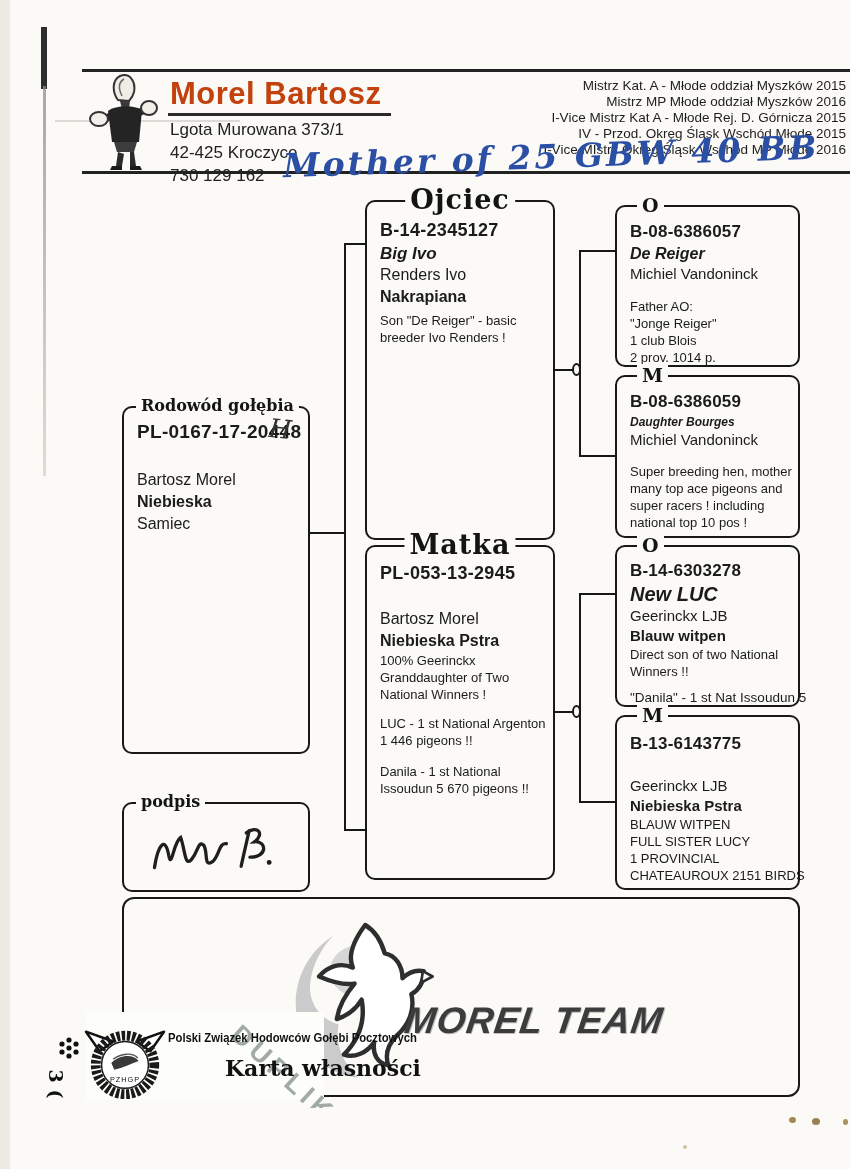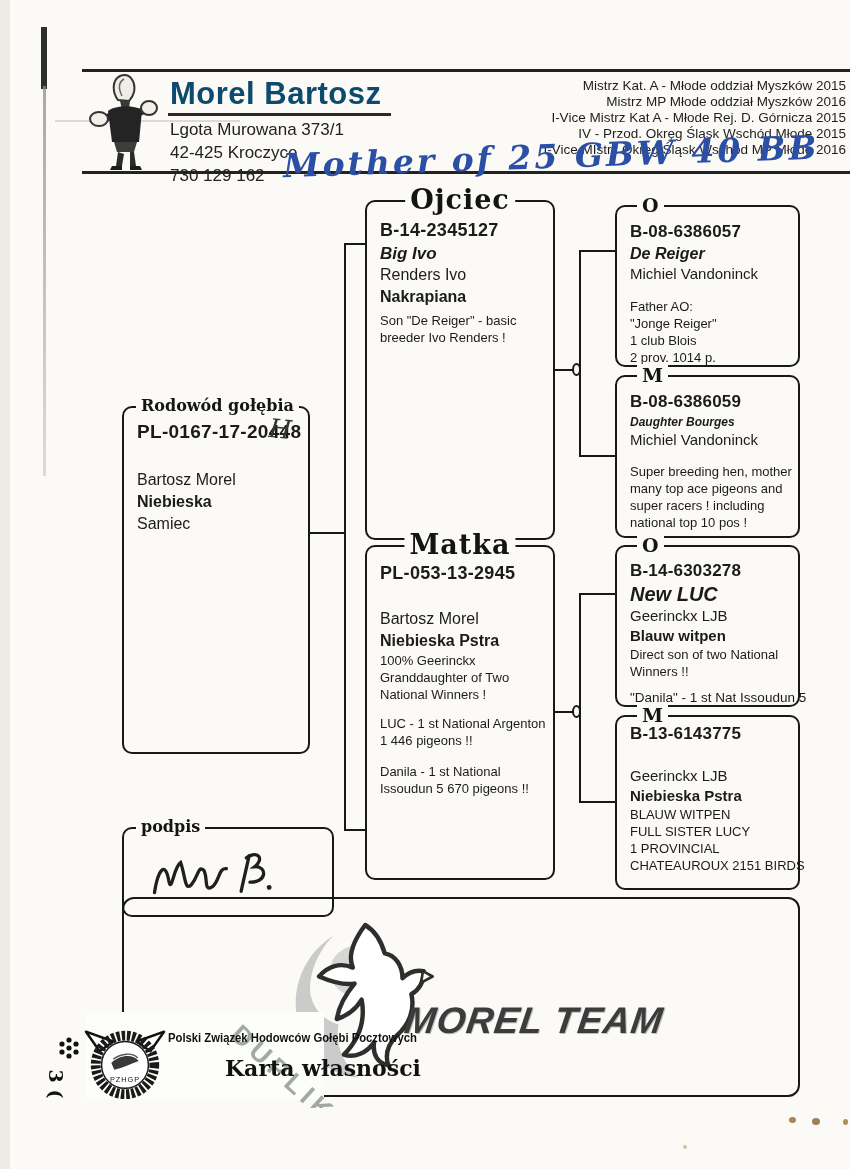--- a/index.html
+++ b/index.html
@@ -16,21 +16,21 @@
   }
   .abs{position:absolute}
   
   .edge-band{left:0;top:0;width:10px;height:100%;background:#ecebe3;}
   .fold-bar{left:41px;top:27px;width:6px;height:62px;background:#2e2e2e;}
   .fold-line{left:43px;top:86px;width:3px;height:390px;background:linear-gradient(#8f8d86,#d3d1c9);opacity:.75;}
   .streak{left:55px;top:120px;width:185px;height:2px;background:#b5b3ab;opacity:.45;}
   .stain{border-radius:50%;opacity:.85;}
   
   .rule{background:#222;height:3px;}
-  .brand-title{left:168px;top:76px;font-size:31px;font-weight:bold;letter-spacing:.5px;color:#0c4a6e;
+  .brand-title{left:168px;top:76px;font-size:31px;font-weight:bold;letter-spacing:.5px;color:#c2410c;
     border-bottom:3px solid #2a2a2a;padding:0 10px 1px 2px;}
   .addr{left:170px;top:118px;font-size:17px;line-height:23px;color:#222;}
   .achv{right:4px;top:78px;width:470px;text-align:right;font-size:13.5px;line-height:16px;color:#1e1e1e;}
   .achv div{white-space:nowrap;}
   .hand-note{left:283px;top:137px;font-size:33px;font-style:italic;font-weight:600;
     letter-spacing:3px;color:#2b4fa5;transform:rotate(-2deg);white-space:nowrap;
     font-family:"DejaVu Serif",serif;}
   
   .box{position:absolute;border:2px solid var(--line);border-radius:10px;}
   .box-label{position:absolute;top:-12px;left:12px;background:var(--paper);padding:0 5px;
@@ -118,21 +118,21 @@
     <div class="content">
       <div class="ring" style="font-size:19px;">PL-0167-17-20448</div>
       <div class="hand-h">H</div>
       <div style="height:26px;"></div>
       <div class="line16">Bartosz Morel</div>
       <div class="line16 bold">Niebieska</div>
       <div class="line16">Samiec</div>
     </div>
   </div>
 
-  <div class="box" style="left:122px;top:827px;width:212px;height:90px;">
+  <div class="box" style="left:122px;top:802px;width:188px;height:90px;">
     <span class="box-label">podpis</span>
     <svg style="position:absolute;left:16px;top:8px;transform:rotate(-4deg);" width="160" height="70" viewBox="0 0 170 70">
       <g fill="none" stroke="#1f1f1f" stroke-width="3.5" stroke-linecap="round">
         <path d="M14,52 C20,26 28,20 30,40 C32,56 36,26 44,22 C48,36 46,54 54,46 C62,38 62,26 68,32 C72,40 66,56 76,50 C84,44 84,30 92,32"></path>
         <path d="M114,22 C126,14 134,24 122,32 C136,32 134,50 116,48"></path>
         <path d="M117,20 C113,34 109,46 106,57"></path>
       </g>
       <circle cx="136" cy="55" r="2.6" fill="#1f1f1f"></circle>
     </svg>
   </div>
@@ -206,21 +206,21 @@
       <div class="line15 bold" style="line-height:20px;">Blauw witpen</div>
       <div class="small">Direct son of two National</div>
       <div class="small">Winners !!</div>
       <div style="height:9px;"></div>
       <div class="small" style="font-size:13.5px;">"Danila" - 1 st Nat Issoudun 5</div>
     </div>
   </div>
 
   <div class="box" style="left:615px;top:715px;width:185px;height:175px;">
     <span class="box-label gp-l">M</span>
-    <div class="content" style="padding-top:7px;">
+    <div class="content" style="padding-top:17px;">
       <div class="ring-sm">B-13-6143775</div>
       <div style="height:22px;"></div>
       <div class="line15" style="line-height:20px;">Geerinckx LJB</div>
       <div class="line15 bold" style="line-height:20px;">Niebieska Pstra</div>
       <div class="small">BLAUW WITPEN</div>
       <div class="small">FULL SISTER LUCY</div>
       <div class="small">1 PROVINCIAL</div>
       <div class="small">CHATEAUROUX 2151 BIRDS</div>
     </div>
   </div>

